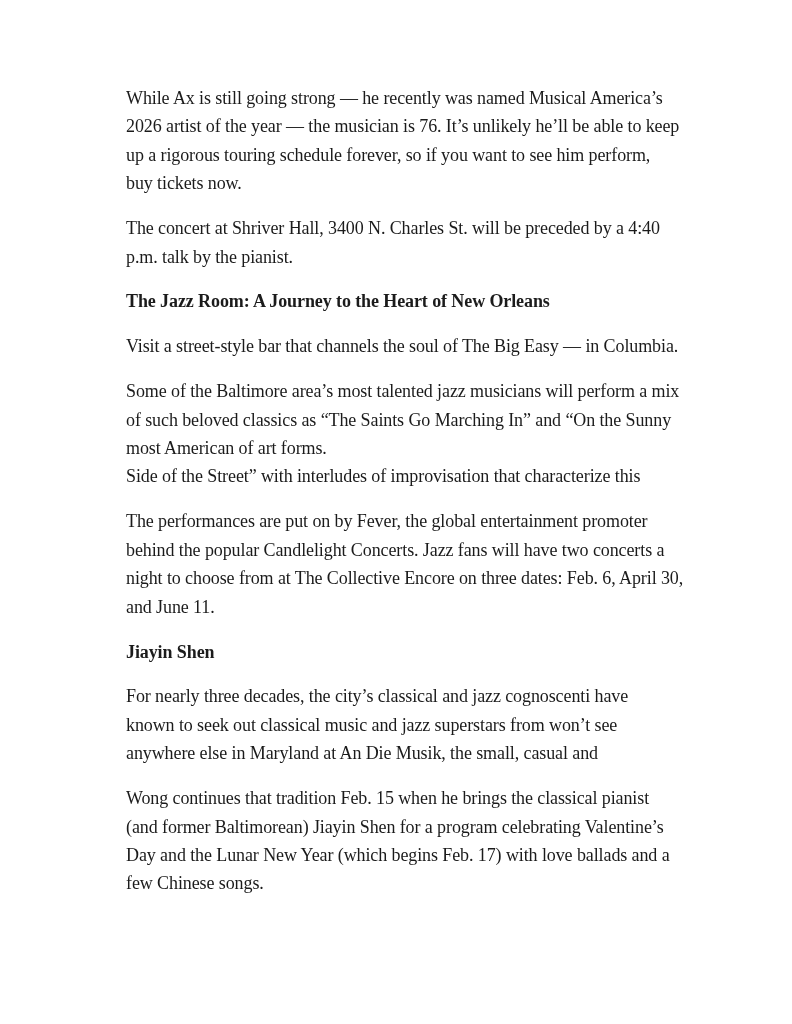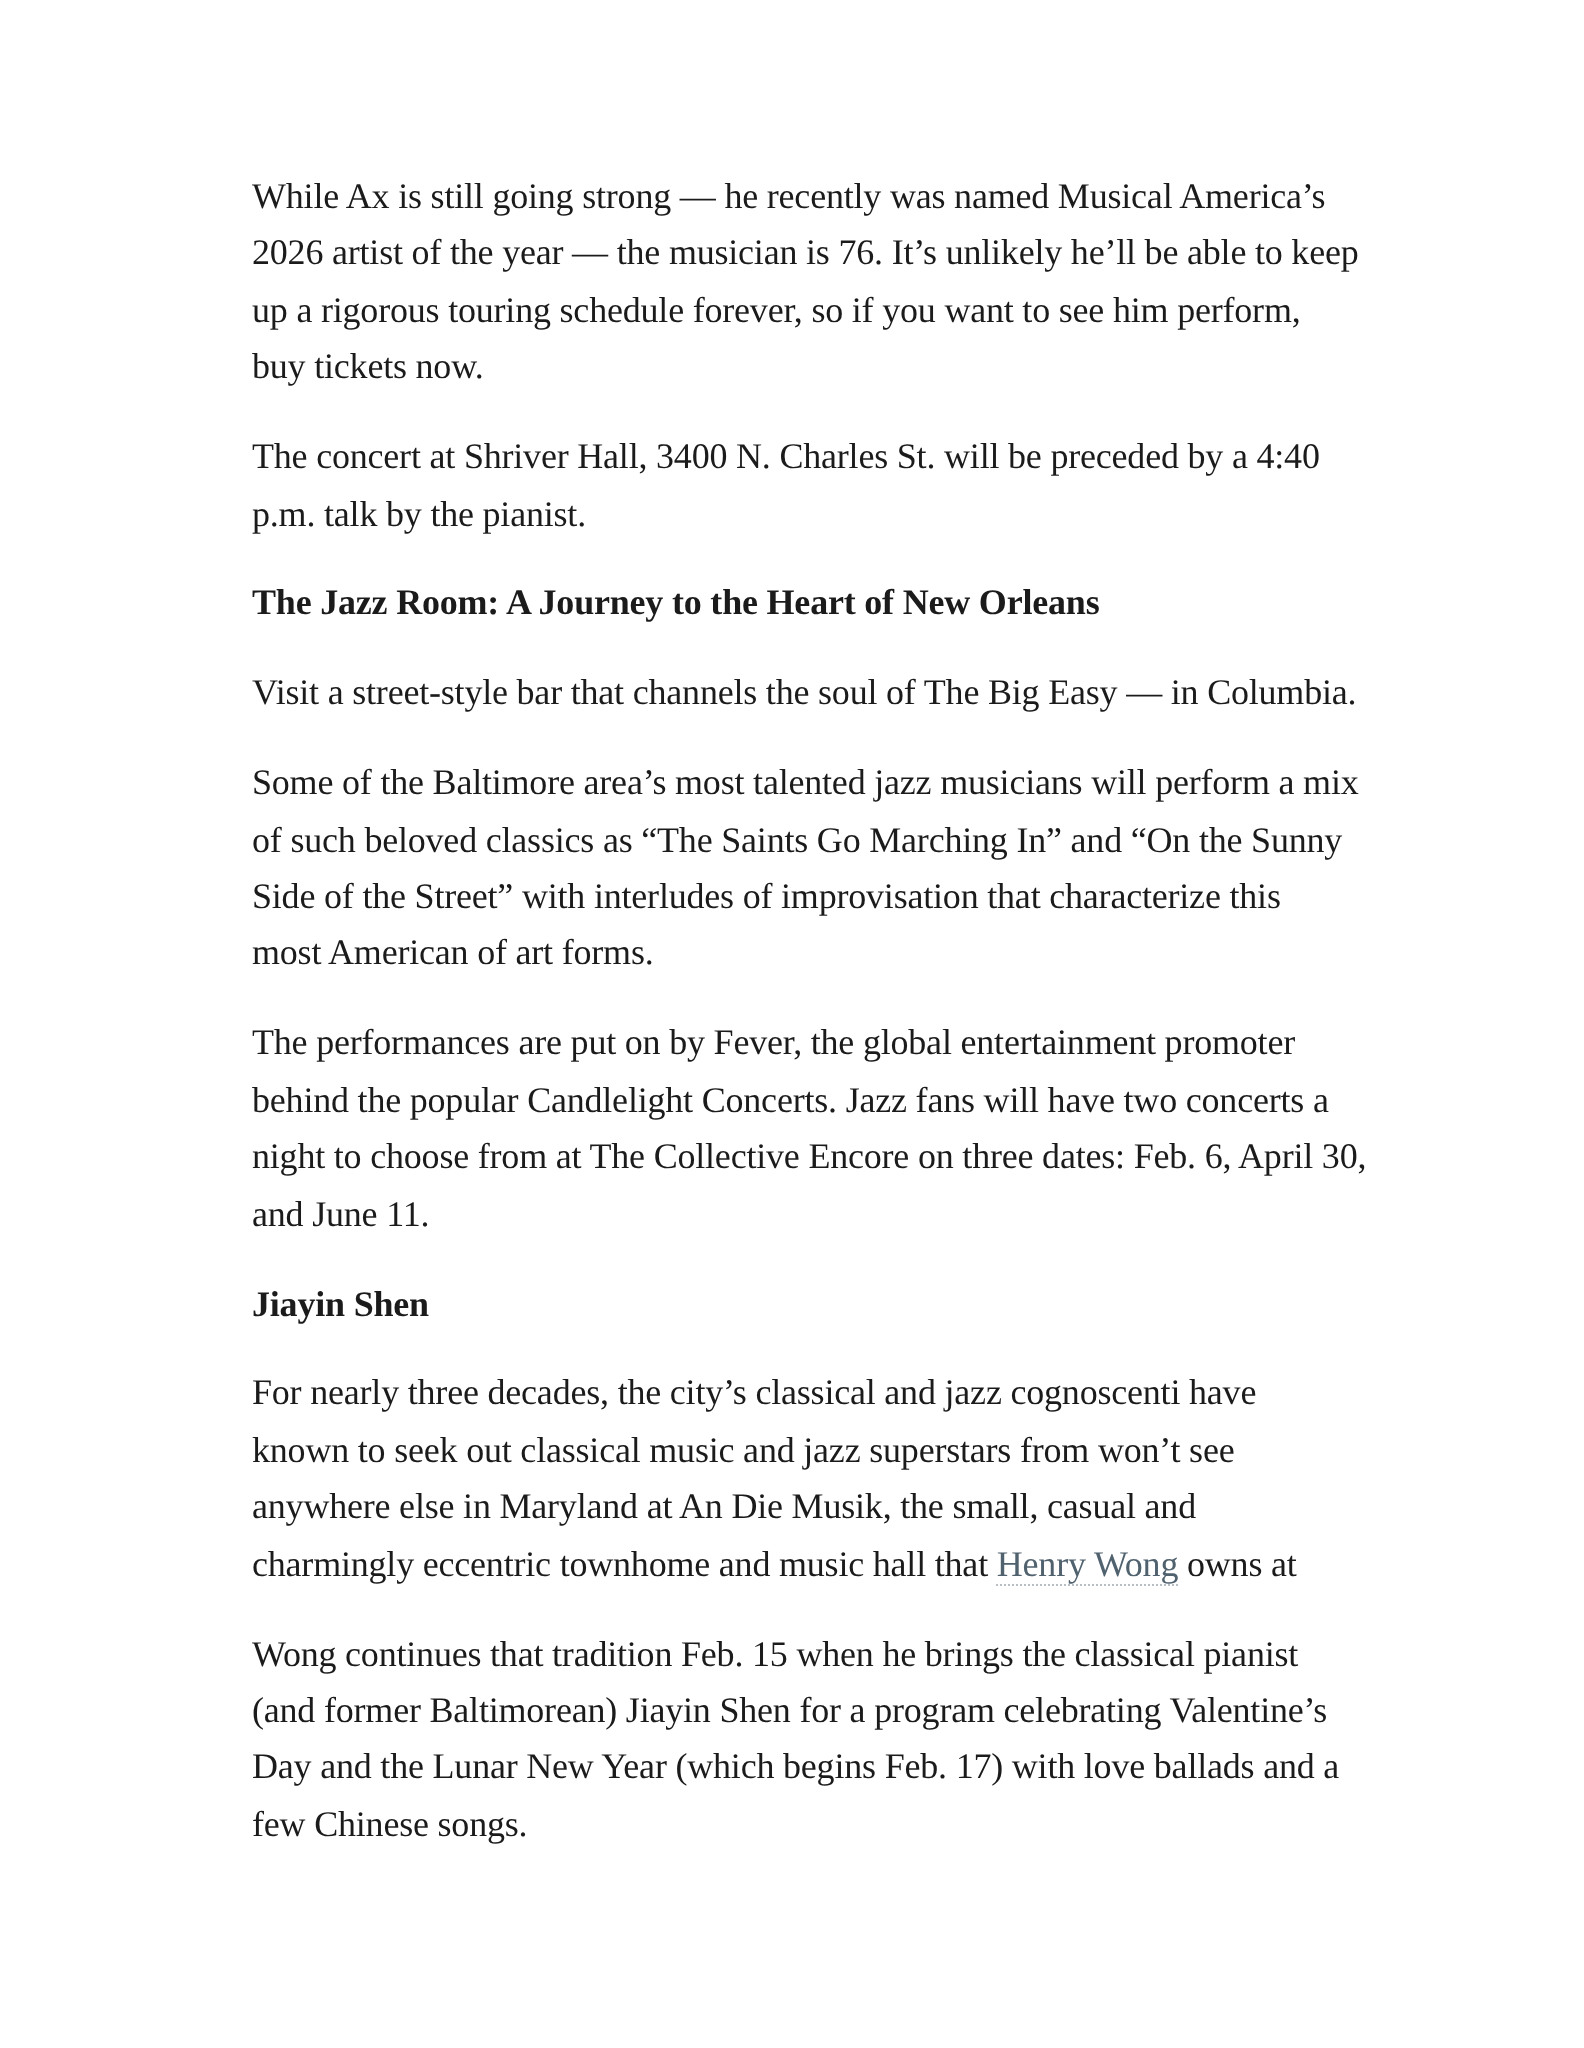--- a/index.html
+++ b/index.html
@@ -72,37 +72,36 @@
       </p>
       <h2>
         <span class="line"><span>The Jazz Room: A Journey to the Heart of New Orleans</span></span>
       </h2>
       <p>
         <span class="line"><span>Visit a street-style bar that channels the soul of The Big Easy — in Columbia.</span></span>
       </p>
       <p>
         <span class="line"><span>Some of the Baltimore area’s most talented jazz musicians will perform a mix</span></span>
         <span class="line"><span>of such beloved classics as “The Saints Go Marching In” and “On the Sunny</span></span>
+        <span class="line"><span>most American of art forms.</span></span>
         <span class="line"><span>Side of the Street” with interludes of improvisation that characterize this</span></span>
-        <span class="line"><span>most American of art forms.</span></span>
       </p>
       <p>
         <span class="line"><span>The performances are put on by Fever, the global entertainment promoter</span></span>
         <span class="line"><span>behind the popular Candlelight Concerts. Jazz fans will have two concerts a</span></span>
         <span class="line"><span>night to choose from at The Collective Encore on three dates: Feb. 6, April 30,</span></span>
         <span class="line"><span>and June 11.</span></span>
       </p>
       <h2>
         <span class="line"><span>Jiayin Shen</span></span>
       </h2>
       <p>
         <span class="line"><span>For nearly three decades, the city’s classical and jazz cognoscenti have</span></span>
         <span class="line"><span>known to seek out classical music and jazz superstars from won’t see</span></span>
         <span class="line"><span>anywhere else in Maryland at An Die Musik, the small, casual and</span></span>
-        <span class="line"><span>charmingly eccentric townhome and music hall that </span><a href="#" class="inline-link">Henry Wong</a><span> owns at</span></span>
       </p>
       <p>
         <span class="line"><span>Wong continues that tradition Feb. 15 when he brings the classical pianist</span></span>
         <span class="line"><span>(and former Baltimorean) Jiayin Shen for a program celebrating Valentine’s</span></span>
         <span class="line"><span>Day and the Lunar New Year (which begins Feb. 17) with love ballads and a</span></span>
         <span class="line"><span>few Chinese songs.</span></span>
       </p>
     </article>
 </main>
 

